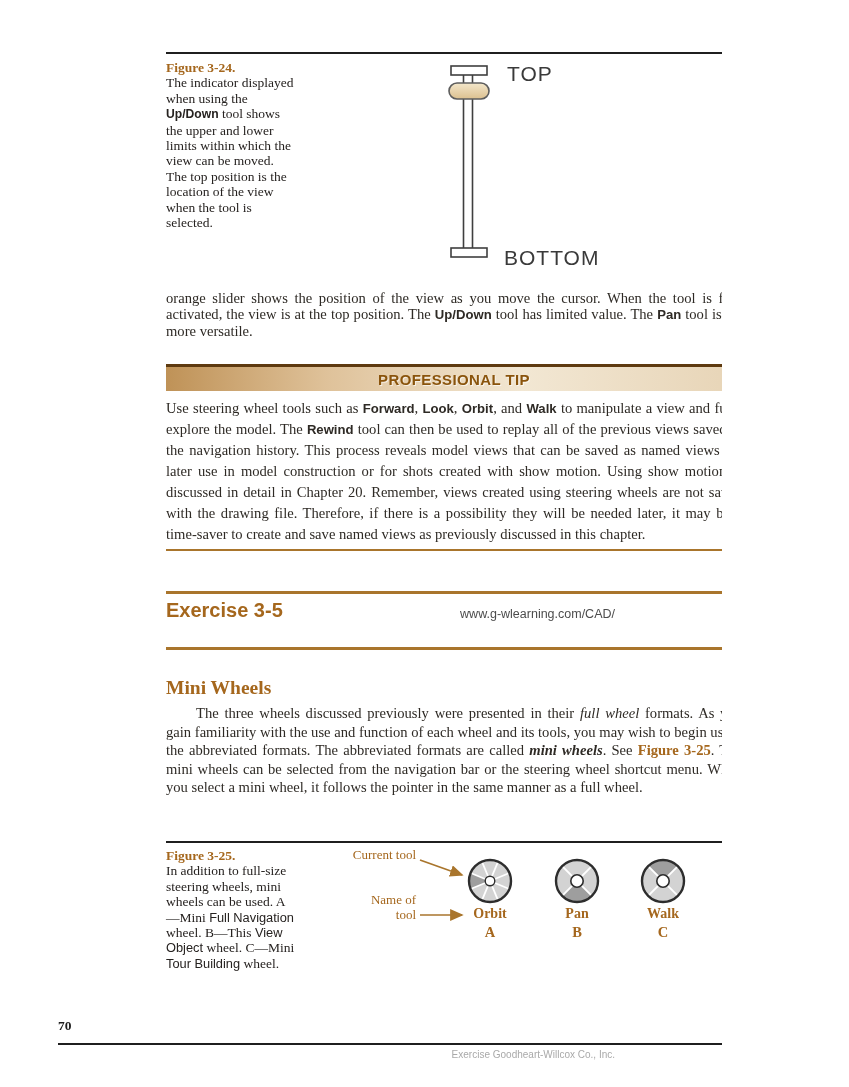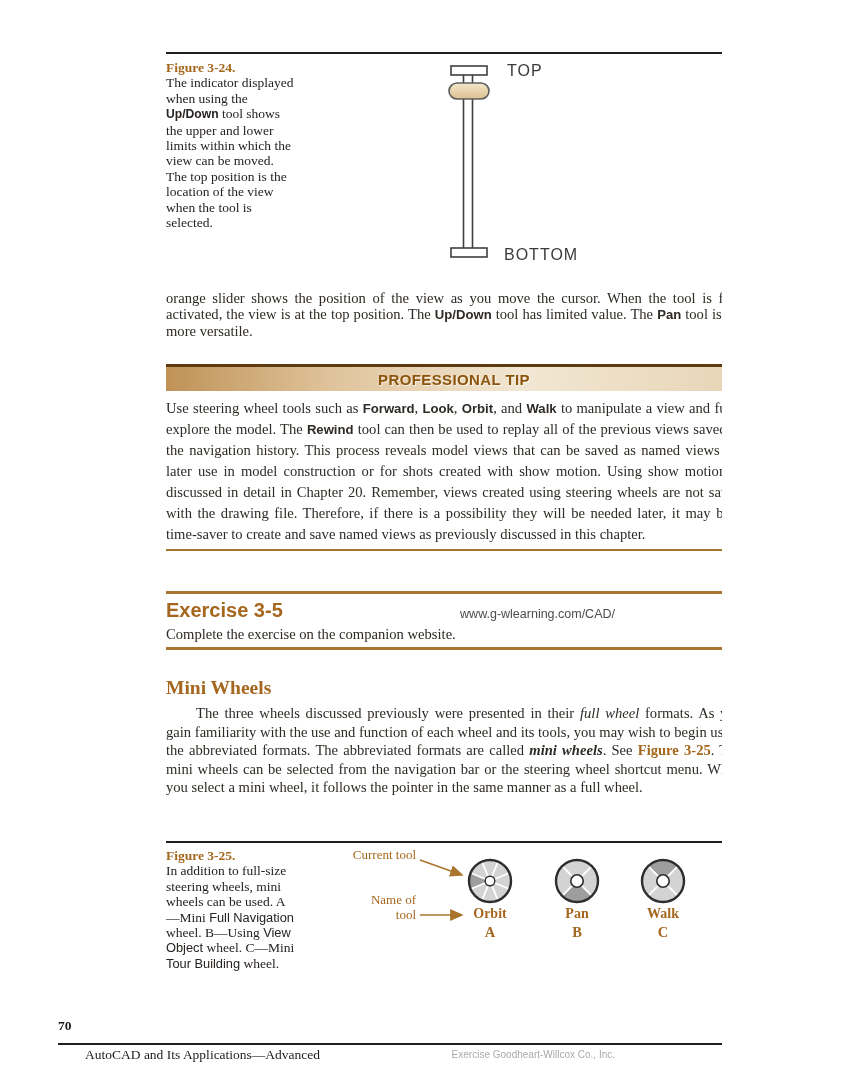--- a/index.html
+++ b/index.html
@@ -17,21 +17,21 @@
   .sans  { font-family:"Liberation Sans", sans-serif; font-size:0.95em; }
   .ital  { font-style:italic;margin-top:12px; }
   .bital { font-style:italic; font-weight:bold; }
   .fig-ref { color:#a5671d; font-weight:bold; }
 
   .body-par { position:absolute; width:576px; font-size:14.6px; line-height:16px;
               text-align:justify; color:#2e2a25; }
   .tip-par  { line-height:21px; }
 
   .diag-label { position:absolute; font-family:"Liberation Sans", sans-serif;
-                font-size:16px; color:#3a3a3a; letter-spacing:1px; }
+                font-size:21px; color:#3a3a3a; letter-spacing:1px; }
 
   .tip-banner { position:absolute; left:166px; top:364px; width:576px; height:24px;
     border-top:3px solid #5e3a10;
     background:linear-gradient(90deg,#bf9257 0%,#dfc29a 28%,#f2e7d3 62%,#e7d4b6 100%);
     display:flex; align-items:center; justify-content:center; }
   .tip-title { font-family:"Liberation Sans", sans-serif; font-weight:bold; font-size:15px;
     color:#8a540c; letter-spacing:0.4px; text-shadow:1px 1px 0 rgba(255,255,255,0.65); }
 
   .ex-title { position:absolute; left:166px; top:599px; font-family:"Liberation Sans", sans-serif;
     font-weight:bold; font-size:20px; color:#a5671d; }
@@ -91,34 +91,33 @@
 
   <div class="body-par tip-par" style="left:166px; top:398px;">
     <span>Use steering wheel tools such as </span><span class="bsans">Forward</span><span>, </span><span class="bsans">Look</span><span>, </span><span class="bsans">Orbit</span><span>, and </span><span class="bsans">Walk</span><span> to manipulate a view and fully explore the model. The </span><span class="bsans">Rewind</span><span> tool can then be used to replay all of the previous views saved in the navigation history. This process reveals model views that can be saved as named views for later use in model construction or for shots created with show motion. Using show motion is discussed in detail in Chapter 20. Remember, views created using steering wheels are not saved with the drawing file. Therefore, if there is a possibility they will be needed later, it may be a time-saver to create and save named views as previously discussed in this chapter.</span>
   </div>
 
   <div class="rule-brown" style="left:166px; top:549px; width:576px; height:2px;"></div>
 
   <div class="rule-brown" style="left:166px; top:591px; width:576px; height:3px;"></div>
   <div class="ex-title">Exercise 3-5</div>
   <div class="ex-url">www.g-wlearning.com/CAD/</div>
-  <div class="ex-body">Complete the exercise on the companion website.</div>
   <div class="rule-brown" style="left:166px; top:647px; width:576px; height:3px;"></div>
 
   <div class="mini-heading">Mini Wheels</div>
 
   <div class="body-par" style="left:166px; top:704px; line-height:18.6px; text-indent:30px;">
     <span>The three wheels discussed previously were presented in their </span><span class="ital">full wheel</span><span> formats. As you gain familiarity with the use and function of each wheel and its tools, you may wish to begin using the abbreviated formats. The abbreviated formats are called </span><span class="bital">mini wheels</span><span>. See </span><span class="fig-ref">Figure 3-25</span><span>. The mini wheels can be selected from the navigation bar or the steering wheel shortcut menu. When you select a mini wheel, it follows the pointer in the same manner as a full wheel.</span>
   </div>
 
   <div class="rule-dark" style="left:166px; top:841px; width:576px;"></div>
 
   <div class="caption" style="left:166px; top:848px; width:129px;">
     <span class="figlabel">Figure 3-25.</span><br>
-    <span>In addition to full-size steering wheels, mini wheels can be used. A—Mini </span><span class="sans">Full Navigation</span><span> wheel. B—Using </span><span class="sans">View Object</span><span> wheel. C—Mini </span><span class="sans">Tour Building</span><span> wheel.</span>
+    <span>In addition to full-size steering wheels, mini wheels can be used. A—Mini </span><span class="sans">Full Navigation</span><span> wheel. B—This </span><span class="sans">View Object</span><span> wheel. C—Mini </span><span class="sans">Tour Building</span><span> wheel.</span>
   </div>
 
   <div class="annot" style="left:352px; top:848px; width:64px;">Current tool</div>
   <div class="annot" style="left:352px; top:893px; width:64px;">Name of tool</div>
 
   <svg style="position:absolute; left:418px; top:853px;" width="56" height="34" viewBox="0 0 56 34">
     <defs>
         <marker id="ah1" markerWidth="8" markerHeight="7" refX="7" refY="3.5" orient="auto">
       <polygon points="0,0 8,3.5 0,7" fill="#a9752c"></polygon>
         </marker>
@@ -179,16 +178,15 @@
 
   <div class="wheel-name" style="left:455px; top:906px;">Orbit</div>
   <div class="wheel-name" style="left:542px; top:906px;">Pan</div>
   <div class="wheel-name" style="left:628px; top:906px;">Walk</div>
   <div class="wheel-letter" style="left:455px; top:924px;">A</div>
   <div class="wheel-letter" style="left:542px; top:924px;">B</div>
   <div class="wheel-letter" style="left:628px; top:924px;">C</div>
 
   <div class="rule-dark" style="left:58px; top:1043px; width:682px;"></div>
   <div class="footer-num">70</div>
-  <div class="footer-title">AutoCAD and Its Applications—Advanced</div>
   <div class="footer-copy">Exercise Goodheart-Willcox Co., Inc.</div>
 
 </div>
 
 </body></html>

